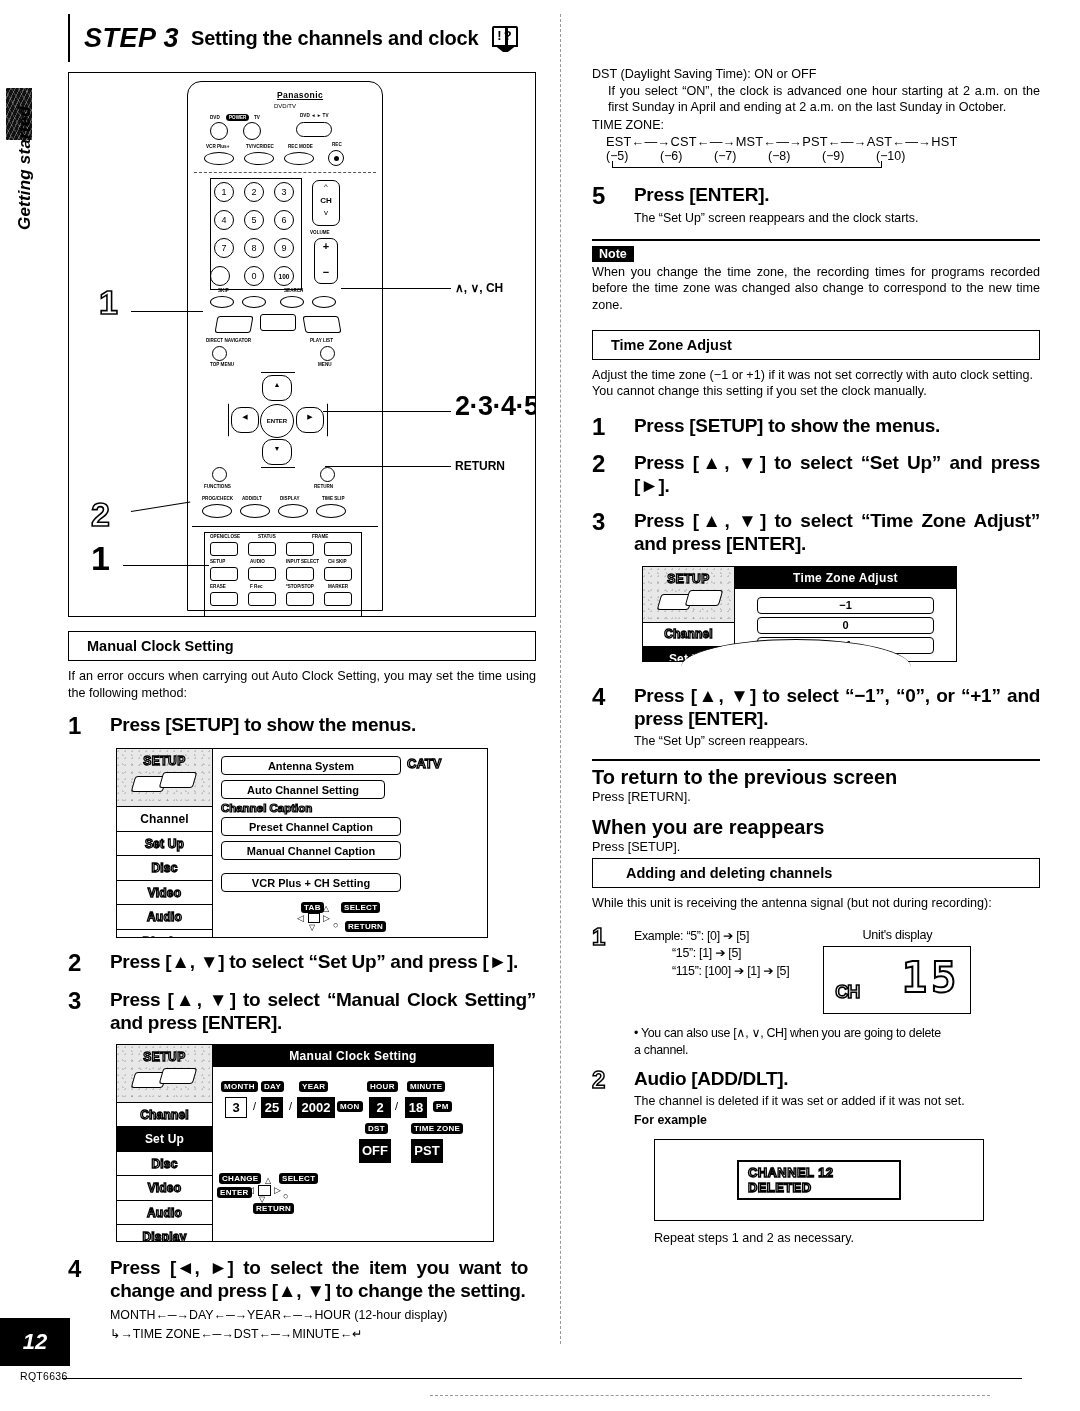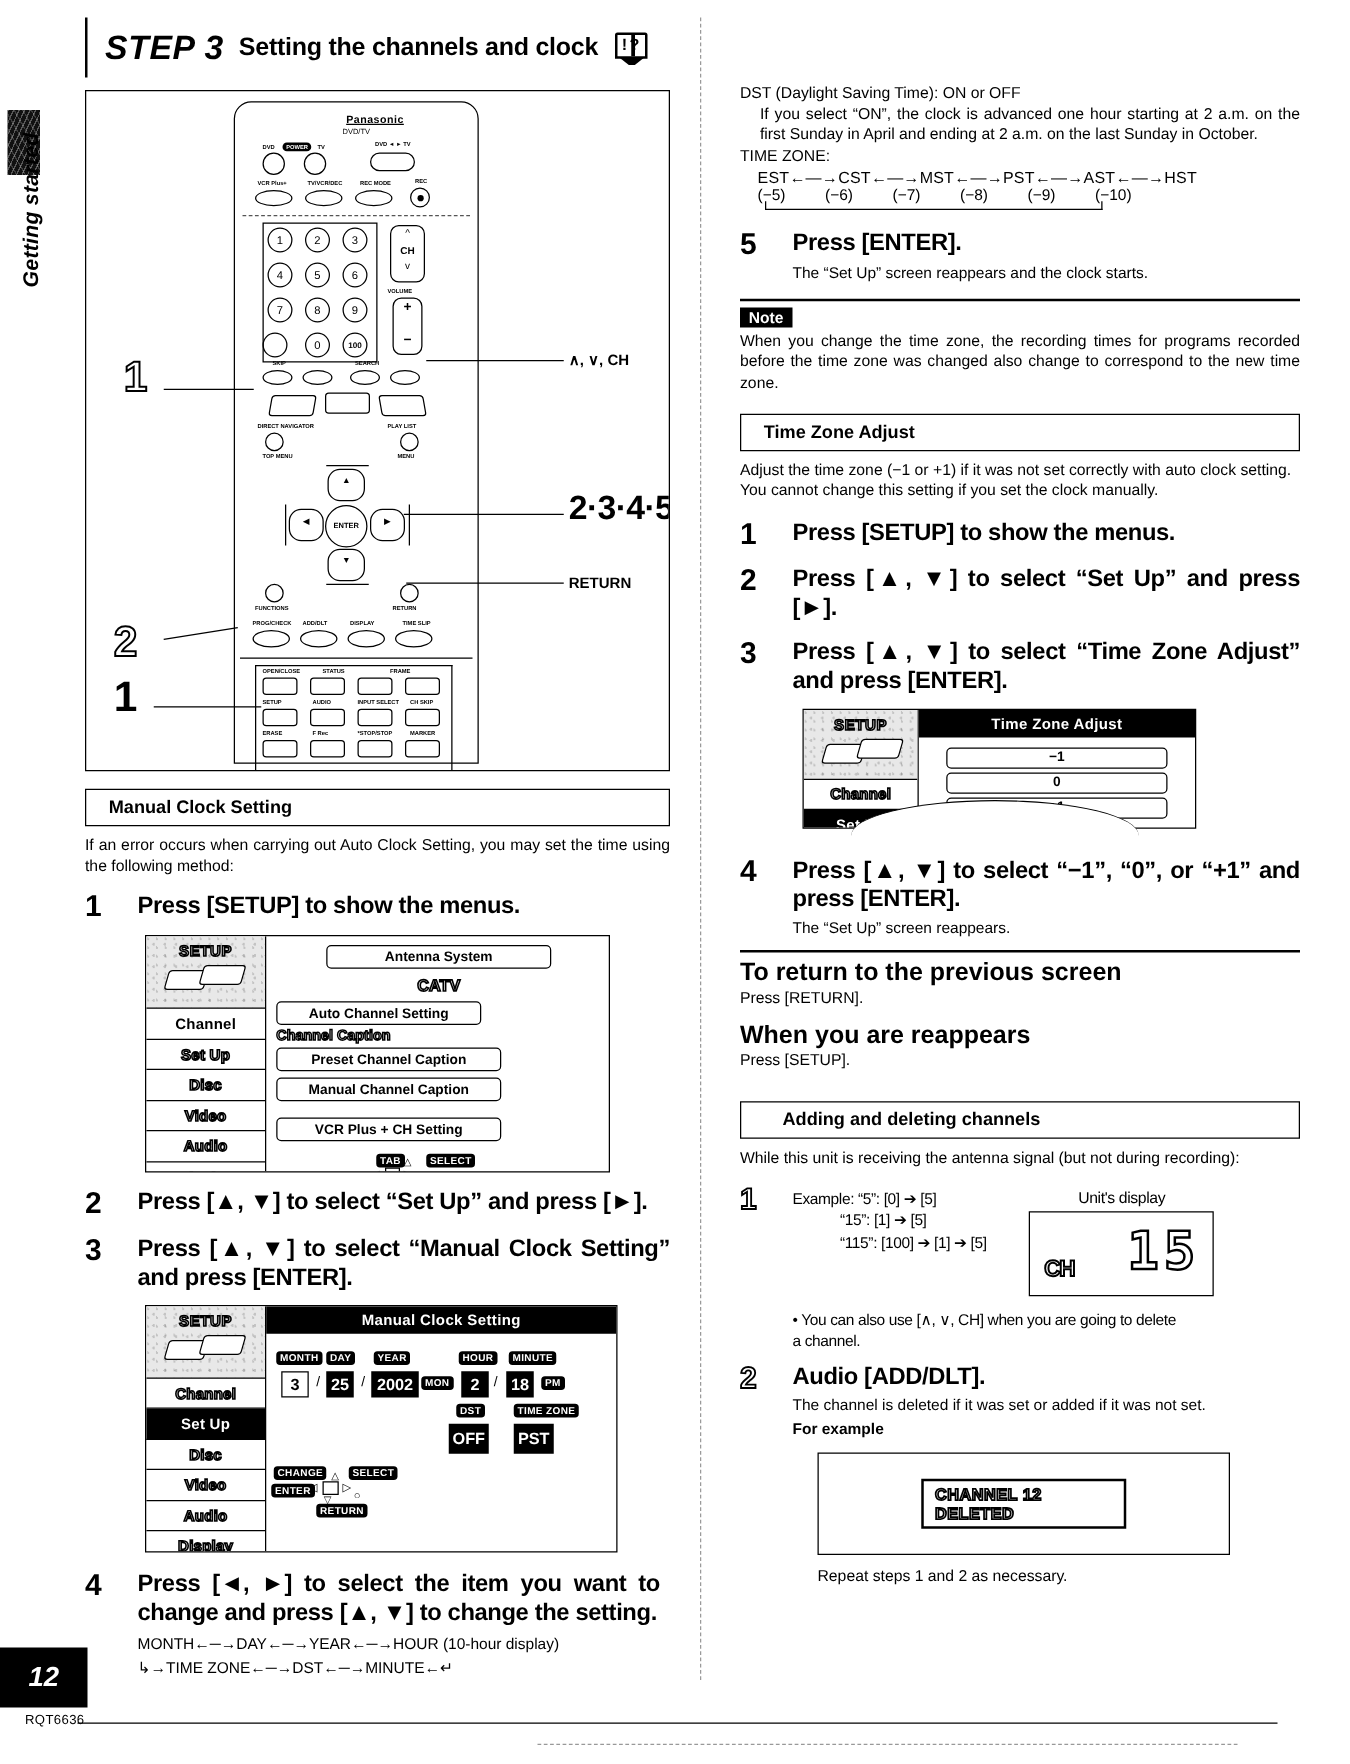--- a/index.html
+++ b/index.html
@@ -432,21 +432,21 @@
         </div>
         <div class="tv-menu-item">Channel</div>
         <div class="tv-menu-item emboss">Set Up</div>
         <div class="tv-menu-item emboss">Disc</div>
         <div class="tv-menu-item emboss">Video</div>
         <div class="tv-menu-item emboss">Audio</div>
         <div class="tv-menu-item emboss">Display</div>
 
       </div>
       <div class="tv-right">
-        <div style="display:flex; align-items:center; gap:6px; padding:7px 6px 0 8px;flex-direction:column;">
+        <div style="display:flex; gap:6px; padding:7px 6px 0 8px;">
           <div class="tv-btn" style="margin:0; width:180px;">Antenna System</div>
           <div style="font-size:13px; font-weight:bold; color:#fff; -webkit-text-stroke:1.3px #000;">CATV</div>
         </div>
         <div class="tv-btn" style="width:164px; margin:5px 0 0 8px;">Auto Channel Setting</div>
         <div class="tv-flat" style="padding-left:8px;">Channel Caption</div>
         <div class="tv-btn" style="width:180px; margin:3px 0 0 8px;">Preset Channel Caption</div>
         <div class="tv-btn" style="width:180px; margin:5px 0 0 8px;">Manual Channel Caption</div>
         <div class="tv-btn" style="width:180px; margin:13px 0 0 8px;">VCR Plus + CH Setting</div>
         <div style="position:relative; height:38px;">
           <span class="tv-tag" style="position:absolute; left:88px; top:10px;">TAB</span>
@@ -532,21 +532,21 @@
           <span style="position:absolute; left:70px; top:48px; font-size:9px;">○</span>
           <span class="tv-tag" style="position:absolute; left:40px; top:60px;">RETURN</span>
         </div>
       </div>
     </div>
 
     <div class="step" style="margin-top:14px;">
       <div class="n">4</div>
       <div class="t just" style="width:418px;">
         <span>Press [◄, ►] to select the item you want to change and press [▲, ▼] to change the setting.</span>
-        <div class="step-note arrow-seq" style="margin-top:5px;">MONTH←─→DAY←─→YEAR←─→HOUR (10-hour display)</div>
+        <div class="step-note arrow-seq" style="margin-top:5px;">MONTH←─→DAY←─→YEAR←─→HOUR (12-hour display)</div>
         <div class="step-note arrow-seq">↳→TIME ZONE←─→DST←─→MINUTE←↵</div>
       </div>
     </div>
 
   </div>
 
   <div id="col-right">
 
     <div class="body-text nj" style="margin-top:0;">DST (Daylight Saving Time): ON or OFF</div>
     <div class="body-text nj" style="margin-top:0; padding-left:16px; text-align:justify;">If you select “ON”, the clock is advanced one hour starting at 2 a.m. on the first Sunday in April and ending at 2 a.m. on the last Sunday in October.</div>
@@ -620,21 +620,21 @@
         <div class="step-note">The “Set Up” screen reappears.</div>
       </div>
     </div>
 
     <div class="rule-heavy" style="margin-top:10px;"></div>
     <div class="sub-head" style="margin-top:5px;">To return to the previous screen</div>
     <div class="sub-body">Press [RETURN].</div>
     <div class="sub-head">When you are reappears</div>
     <div class="sub-body">Press [SETUP].</div>
 
-    <div class="banner" style="margin-top:26px;padding-left:33px;">Adding and deleting channels</div>
+    <div class="banner" style="margin-top:4px;padding-left:33px;">Adding and deleting channels</div>
     <div class="body-text">While this unit is receiving the antenna signal (but not during recording):</div>
 
     <div class="step" style="margin-top:12px;">
       <div class="n outline">1</div>
       <div class="t" style="width:404px;">
 
         <div class="example-wrap">
           <div class="example-lines" style="font-weight:normal;">
             <div><span>Example:</span>
                  <span>“5”: [0] ➔ [5]</span></div>

